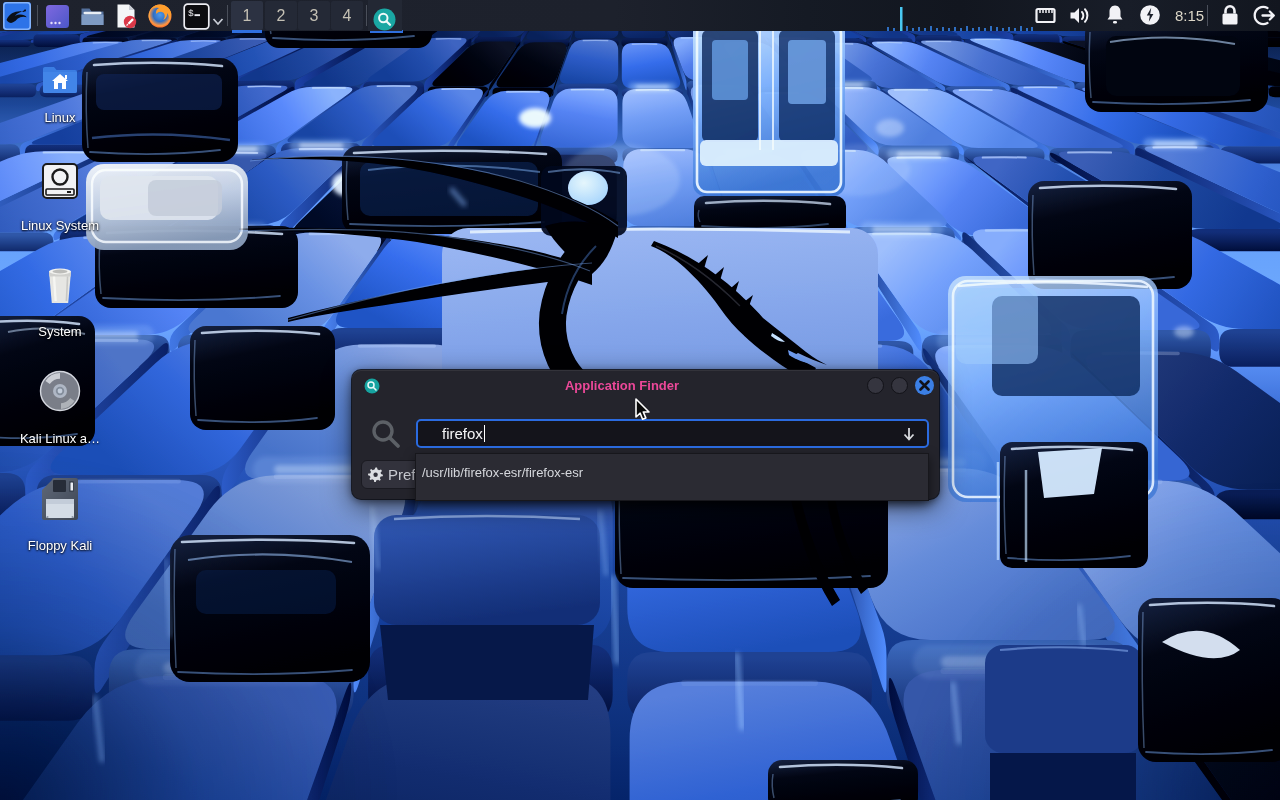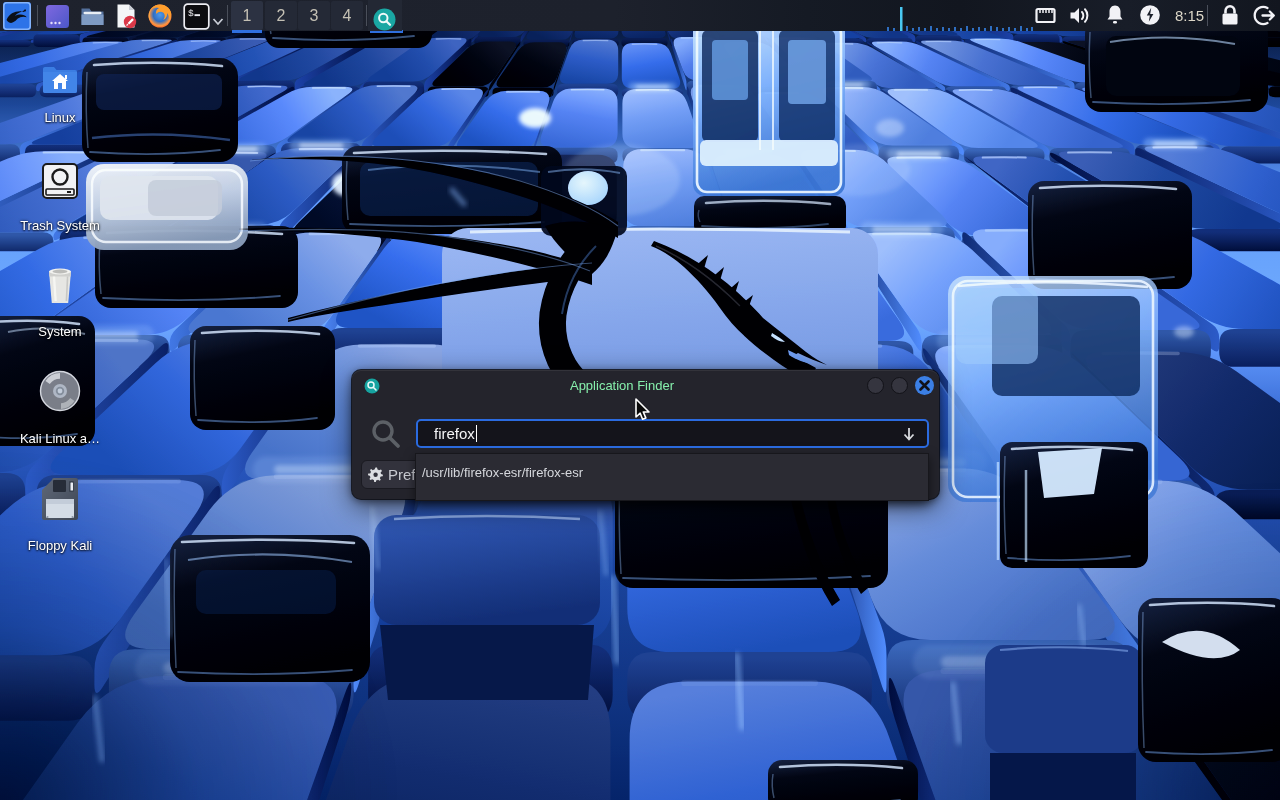--- a/index.html
+++ b/index.html
@@ -5,25 +5,25 @@
 #bg{position:absolute;left:0;top:0;width:1280px;height:800px;filter:saturate(1.32) contrast(1.07) brightness(0.99)}
 #panel{position:absolute;left:0;top:0;width:1280px;height:31px;background:linear-gradient(90deg,#1e222d 0%,#1d212c 48%,#151a24 63%,#12161f 75%,#181d28 88%,#12161f 100%);z-index:50}
 .sep{width:1px;height:21px;background:#4a4f5a}
 .ws{width:32px;height:29px;background:#242936;color:#c4c0b4;font-size:16px;display:flex;align-items:center;justify-content:center;border-radius:2px}
 .ws.active{background:#2c3242}
 #clock{color:#dcd7c8;font-size:15px;margin:0 8px}
 .dlabel{position:absolute;color:#fff;font-size:13px;text-align:center;text-shadow:0 1px 2px rgba(0,0,0,.9),0 0 3px rgba(0,0,0,.8);width:120px;transform:translateX(-50%);z-index:10}
 .dicon{position:absolute;transform:translateX(-50%);z-index:10}
 #win{position:absolute;left:352px;top:370px;width:587px;height:129px;background:#24242c;border-radius:9px;box-shadow:0 0 0 1px rgba(10,10,14,.8),inset 0 1px 0 rgba(255,255,255,.07),0 8px 28px rgba(0,0,0,.6),0 2px 8px rgba(0,0,0,.5);z-index:60}
 #titlebar{position:absolute;left:0;top:0;right:0;height:31px;display:flex;align-items:center}
-#title{position:absolute;left:38px;right:85px;text-align:center;color:#86efac;font-size:13px;font-weight:normal}
+#title{position:absolute;left:38px;right:85px;text-align:center;color:#ec4899;font-size:13px;font-weight:bold}
 .wbtn{position:absolute;top:7px;width:17px;height:17px;border-radius:50%;background:#35353f;border:1px solid #121218}
 #closebtn{position:absolute;top:6px;left:563px;width:19px;height:19px;border-radius:50%;background:#3b7fe5;display:flex;align-items:center;justify-content:center}
 #inputbox{position:absolute;left:64px;top:49px;width:513px;height:29px;background:#14141b;border:2px solid #2b6be0;border-radius:5px;display:flex;align-items:center}
-#inputtext{color:#f4f4f6;font-size:15px;margin-left:16px}
+#inputtext{color:#f4f4f6;font-size:15px;margin-left:24px}
 .caret{display:inline-block;width:1px;height:17px;background:#fff;vertical-align:middle;margin-left:1px}
 #dropdown{position:absolute;left:63px;top:83px;width:514px;height:48px;background:#2b2b33;border:1px solid #17171c;box-shadow:0 4px 10px rgba(0,0,0,.5);z-index:70}
 #dropdown div{color:#d6d8dd;font-size:13px;padding:11px 0 0 6px}
 #prefbtn{position:absolute;left:9px;top:90px;height:29px;background:#32323c;border:1px solid #1a1a21;border-radius:6px;display:flex;align-items:center;color:#c9cbd2;font-size:15px;padding:0 14px 0 6px;z-index:65}
 </style></head><body>
 <svg id="bg" width="1280" height="800" viewBox="0 0 1280 800">
     <defs>
       <filter id="gblur" x="-20%" y="-20%" width="140%" height="140%">
         <feGaussianBlur stdDeviation="2.2"></feGaussianBlur>
       </filter>
@@ -2234,21 +2234,21 @@
       <rect x="26" y="12" width="2" height="4" fill="#fff"></rect>
     </svg></div>
 <div class="dlabel" style="left:60px;top:110px">Linux</div>
 <div class="dicon" style="left:60px;top:162px"><svg width="38" height="38" viewBox="0 0 38 38">
       <rect x="2" y="2" width="34" height="34" rx="4" fill="#f2f3f5"></rect>
       <rect x="2" y="2" width="34" height="34" rx="4" fill="none" stroke="#1b1b1b" stroke-width="2"></rect>
       <circle cx="19" cy="15" r="7.5" fill="none" stroke="#1b1b1b" stroke-width="2.4"></circle>
       <rect x="5" y="27" width="28" height="6" rx="1" fill="#f2f3f5" stroke="#1b1b1b" stroke-width="1.6"></rect>
       <rect x="26" y="29" width="4" height="2" fill="#1b1b1b"></rect>
     </svg></div>
-<div class="dlabel" style="left:60px;top:218px">Trash System</div>
+<div class="dlabel" style="left:60px;top:218px">Linux System</div>
 <div class="dicon" style="left:60px;top:265px"><svg width="40" height="40" viewBox="0 0 40 40">
       <path d="M9,6.5 L31,6.5 L28.2,38 L11.8,38 Z" fill="#e6e6e3"></path>
       <path d="M9,6.5 L31,6.5 L30.6,11.5 L9.4,11.5 Z" fill="#d0d0cd"></path>
       <ellipse cx="20" cy="6.5" rx="11" ry="2.9" fill="#f2f2ef"></ellipse>
       <ellipse cx="20" cy="6.5" rx="7.5" ry="1.9" fill="#bcbcb9"></ellipse>
       <path d="M12.8,11.5 L14.5,36 L16.8,36 L15.2,11.5 Z" fill="#f8f8f5" opacity="0.85"></path>
       <path d="M26.8,11.5 L25.6,36 L27.2,36 L28.4,11.5 Z" fill="#c2c2bf" opacity="0.85"></path>
     </svg></div>
 <div class="dlabel" style="left:60px;top:324px">System</div>
 <div class="dicon" style="left:60px;top:370px"><svg width="42" height="42" viewBox="0 0 42 42">

